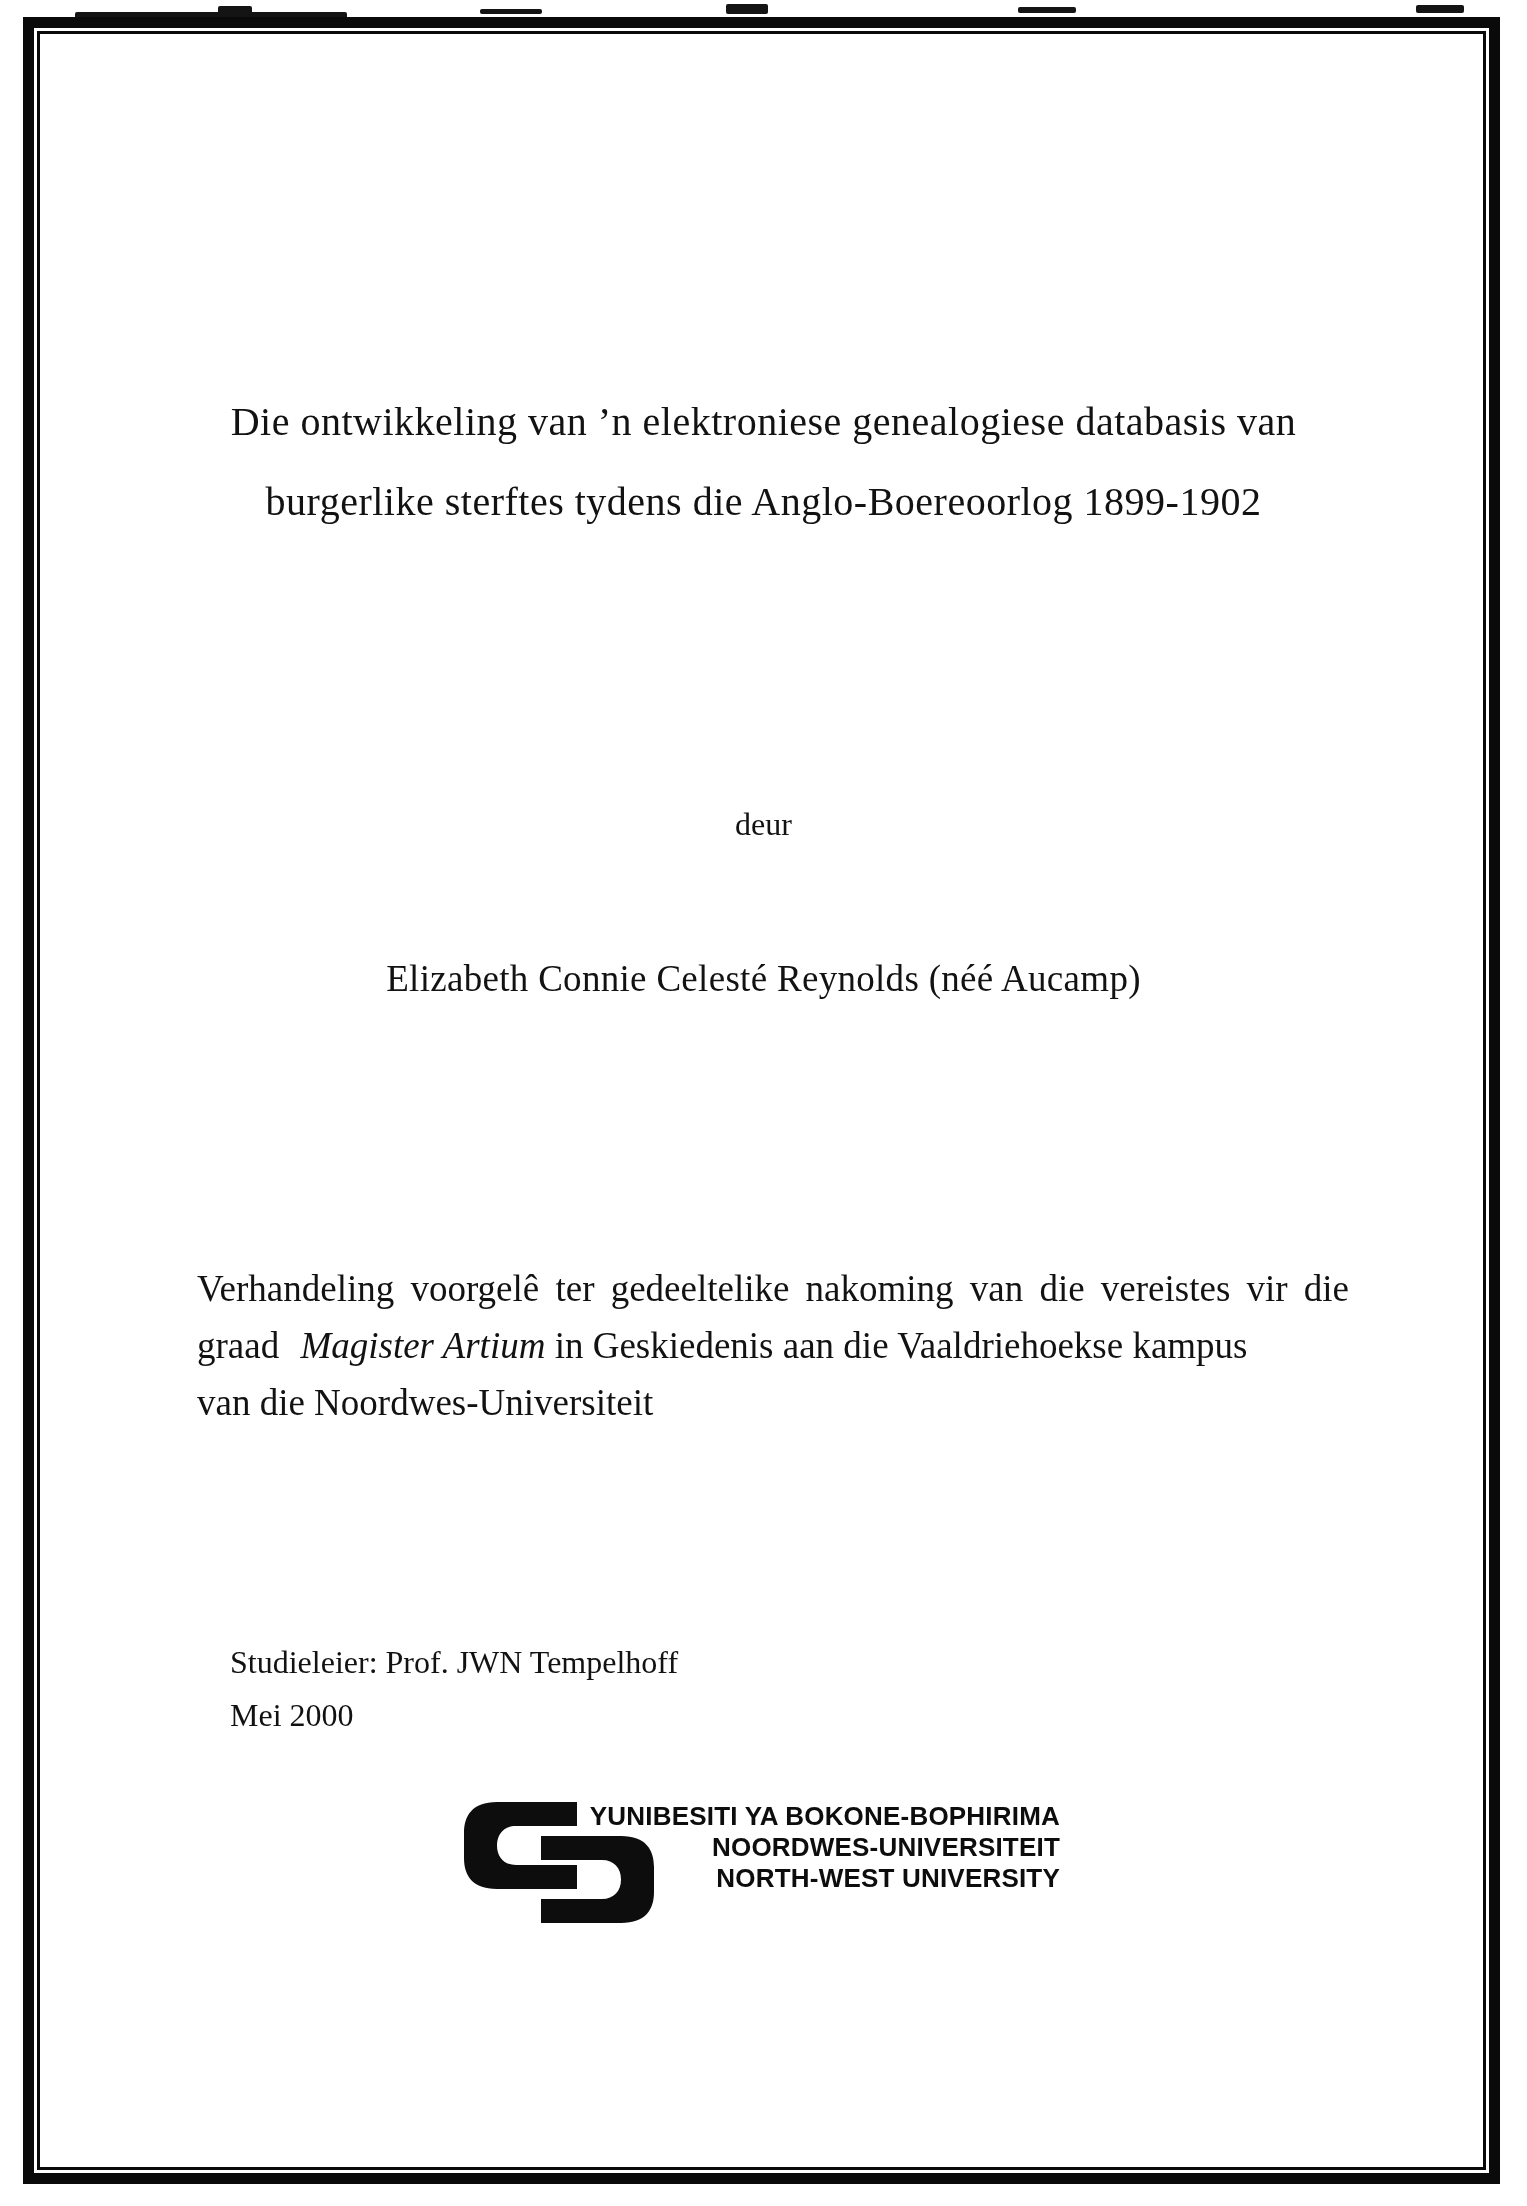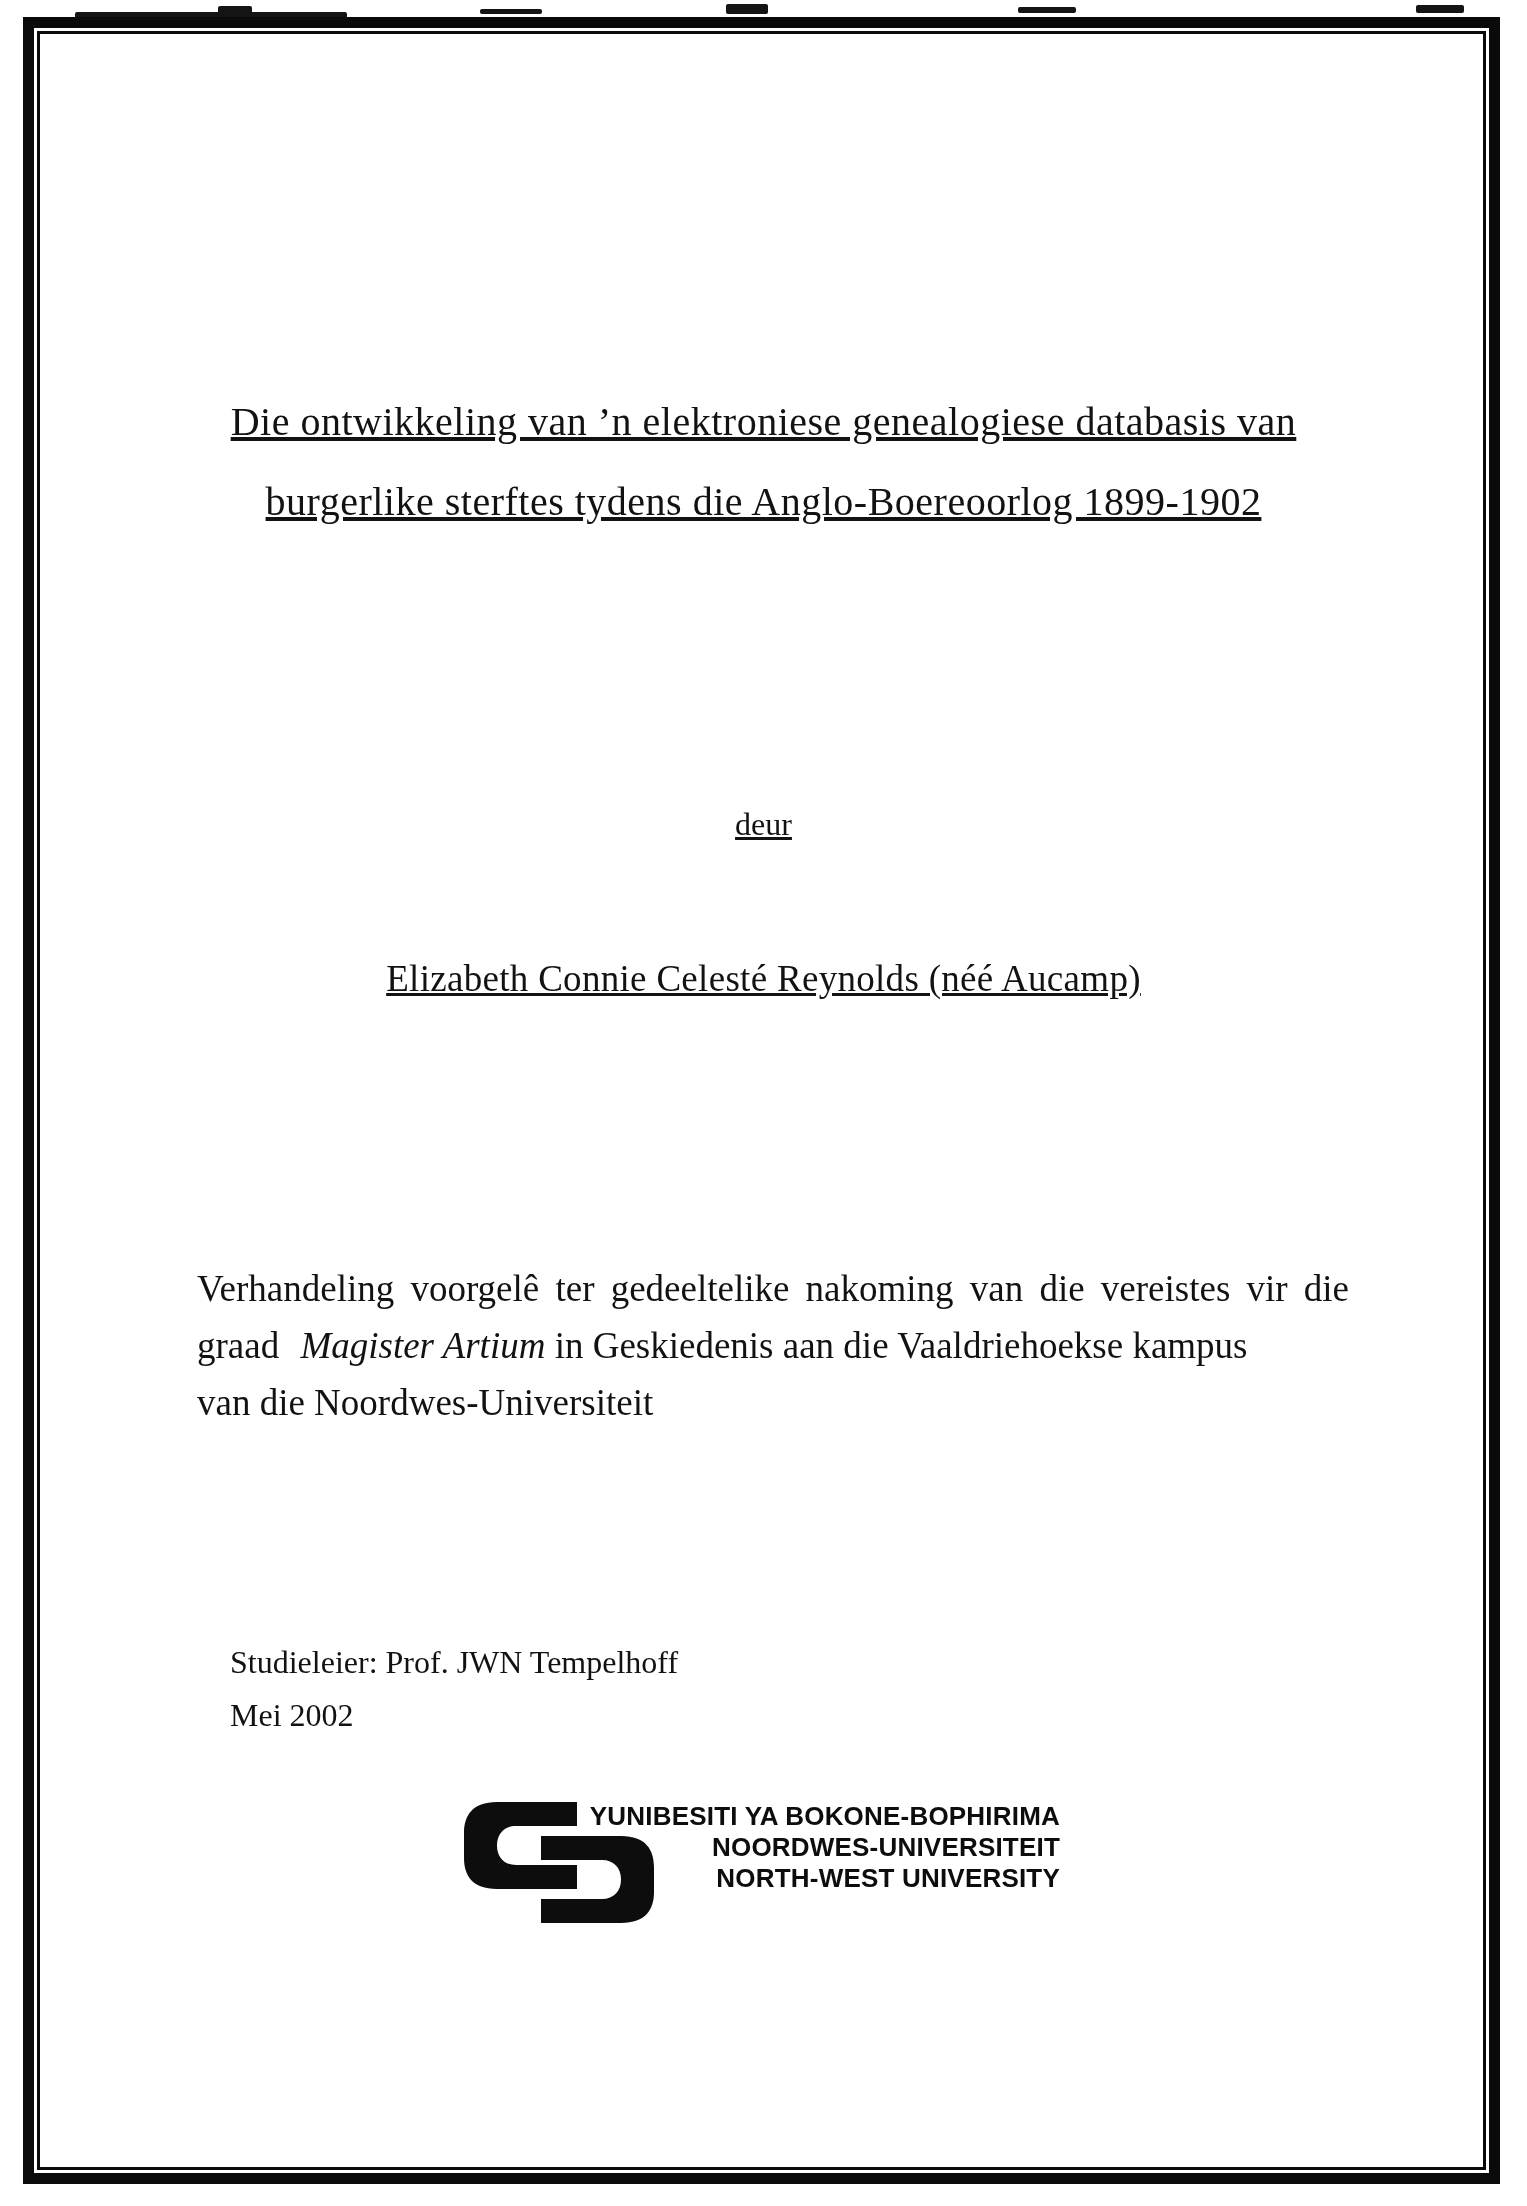--- a/index.html
+++ b/index.html
@@ -20,21 +20,21 @@
   }
   
   .artifact{position:absolute;background:#141414;border-radius:2px;}
   .a1{left:75px;top:12px;width:272px;height:7px;}
   .a2{left:218px;top:6px;width:34px;height:9px;}
   .a3{left:480px;top:9px;width:62px;height:5px;}
   .a4{left:726px;top:4px;width:42px;height:10px;}
   .a5{left:1018px;top:7px;width:58px;height:6px;}
   .a6{left:1416px;top:5px;width:48px;height:8px;}
   
-  .centerband{position:absolute;left:60px;width:1407px;text-align:center;text-decoration:underline;}
+  .centerband{position:absolute;left:60px;width:1407px;text-align:center;}
   .title{
     top:382px;font-size:40px;font-weight:400;line-height:80px;
     letter-spacing:.5px;margin:0;
   }
   .title span{display:block;}
   .byline{top:806px;font-size:32px;line-height:36px;}
   .author{top:958px;font-size:37px;line-height:42px;letter-spacing:.3px;}
   .degree{
     position:absolute;left:197px;width:1152px;top:1260px;
     font-size:37px;line-height:57px;
@@ -81,21 +81,21 @@
 <div class="centerband author">Elizabeth Connie Celesté Reynolds (néé Aucamp)</div>
 
 <div class="degree">
   <div class="justified">Verhandeling voorgelê ter gedeeltelike nakoming van die vereistes vir die</div>
   <div><span>graad </span><em>Magister Artium</em><span> in Geskiedenis aan die Vaaldriehoekse kampus</span></div>
   <div>van die Noordwes-Universiteit</div>
 </div>
 
 <div class="supervisor-block">
   <div>Studieleier: Prof. JWN Tempelhoff</div>
-  <div>Mei 2002</div>
+  <div>Mei 2000</div>
 </div>
 
 <div class="logo">
   <svg class="logo-mark" viewBox="0 0 190 122" aria-hidden="true">
     <path d="M113 0 H33 C8 0 0 14 0 31 V56 C0 73 8 87 33 87 H113 V63 H52 C40 63 33 55 33 43.5 C33 32 40 24 52 24 H113 Z"></path>
     <path d="M113 0 H33 C8 0 0 14 0 31 V56 C0 73 8 87 33 87 H113 V63 H52 C40 63 33 55 33 43.5 C33 32 40 24 52 24 H113 Z" transform="rotate(180 95 60.5)"></path>
   </svg>
   <div class="logo-text">
     <div>YUNIBESITI YA BOKONE-BOPHIRIMA</div>
     <div>NOORDWES-UNIVERSITEIT</div>

